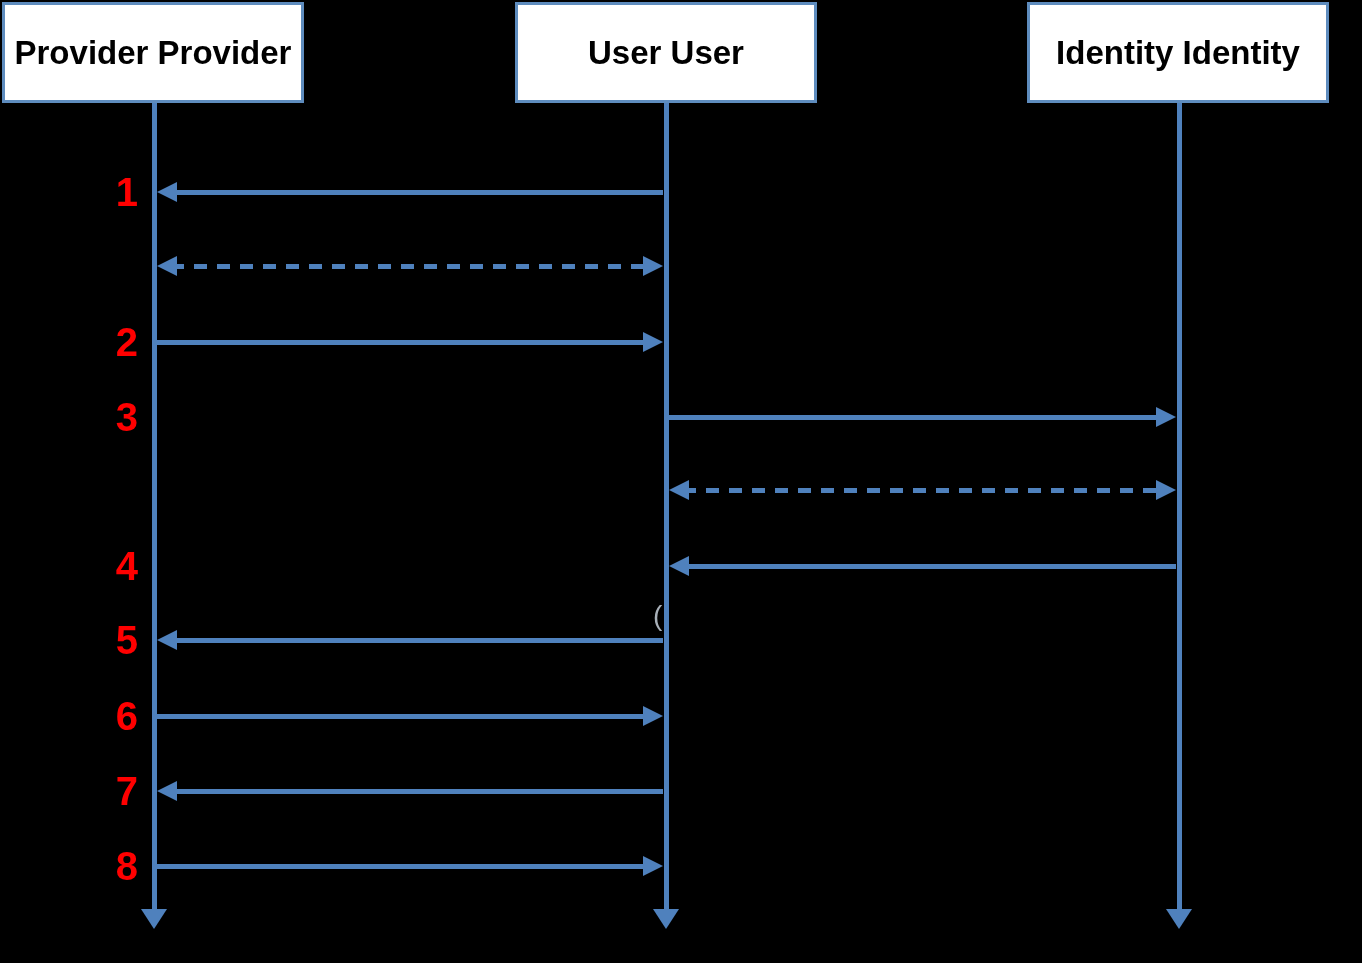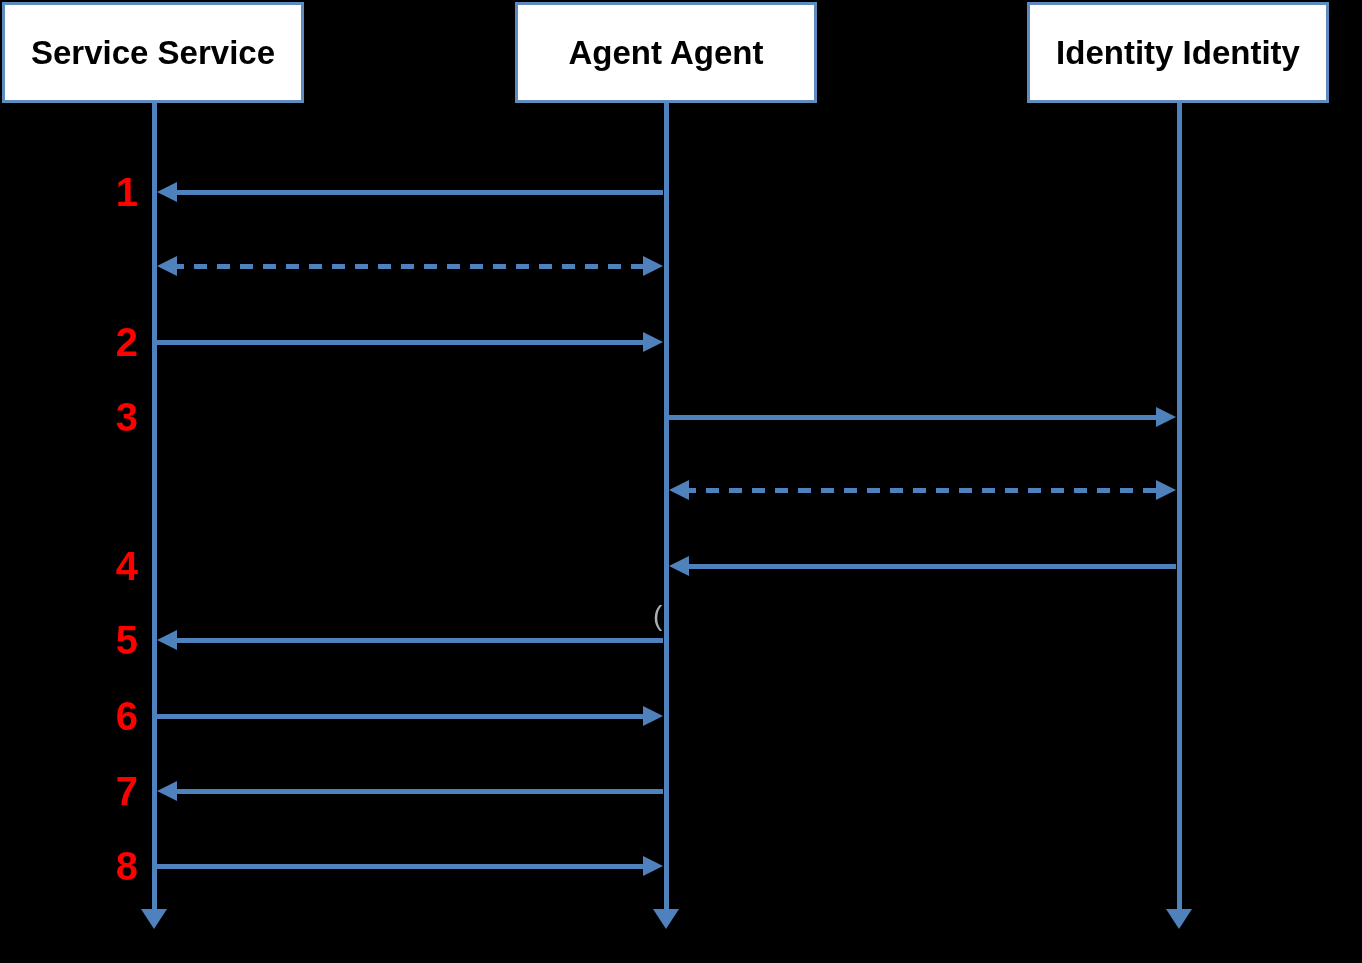--- a/index.html
+++ b/index.html
@@ -82,24 +82,24 @@
     font-size: 28px;
     line-height: 1;
     font-weight: 400;
   }
 </style>
 </head>
 <body>
 
 <div class="canvas">
   <div class="actor-box actor-0">
-    <span class="actor-label">Service Service</span>
+    <span class="actor-label">Provider Provider</span>
   </div>
   <div class="actor-box actor-1">
-    <span class="actor-label">Agent Agent</span>
+    <span class="actor-label">User User</span>
   </div>
   <div class="actor-box actor-2">
     <span class="actor-label">Identity Identity</span>
   </div>
 
   <div id="diagram-layer">
       <div class="lifeline" style="left: 151.5px; top: 103px; height: 806px;"></div>
       <div class="lifeline-arrowhead" style="left: 141px; top: 909px;"></div>
       <div class="lifeline" style="left: 663.5px; top: 103px; height: 806px;"></div>
       <div class="lifeline-arrowhead" style="left: 653px; top: 909px;"></div>

